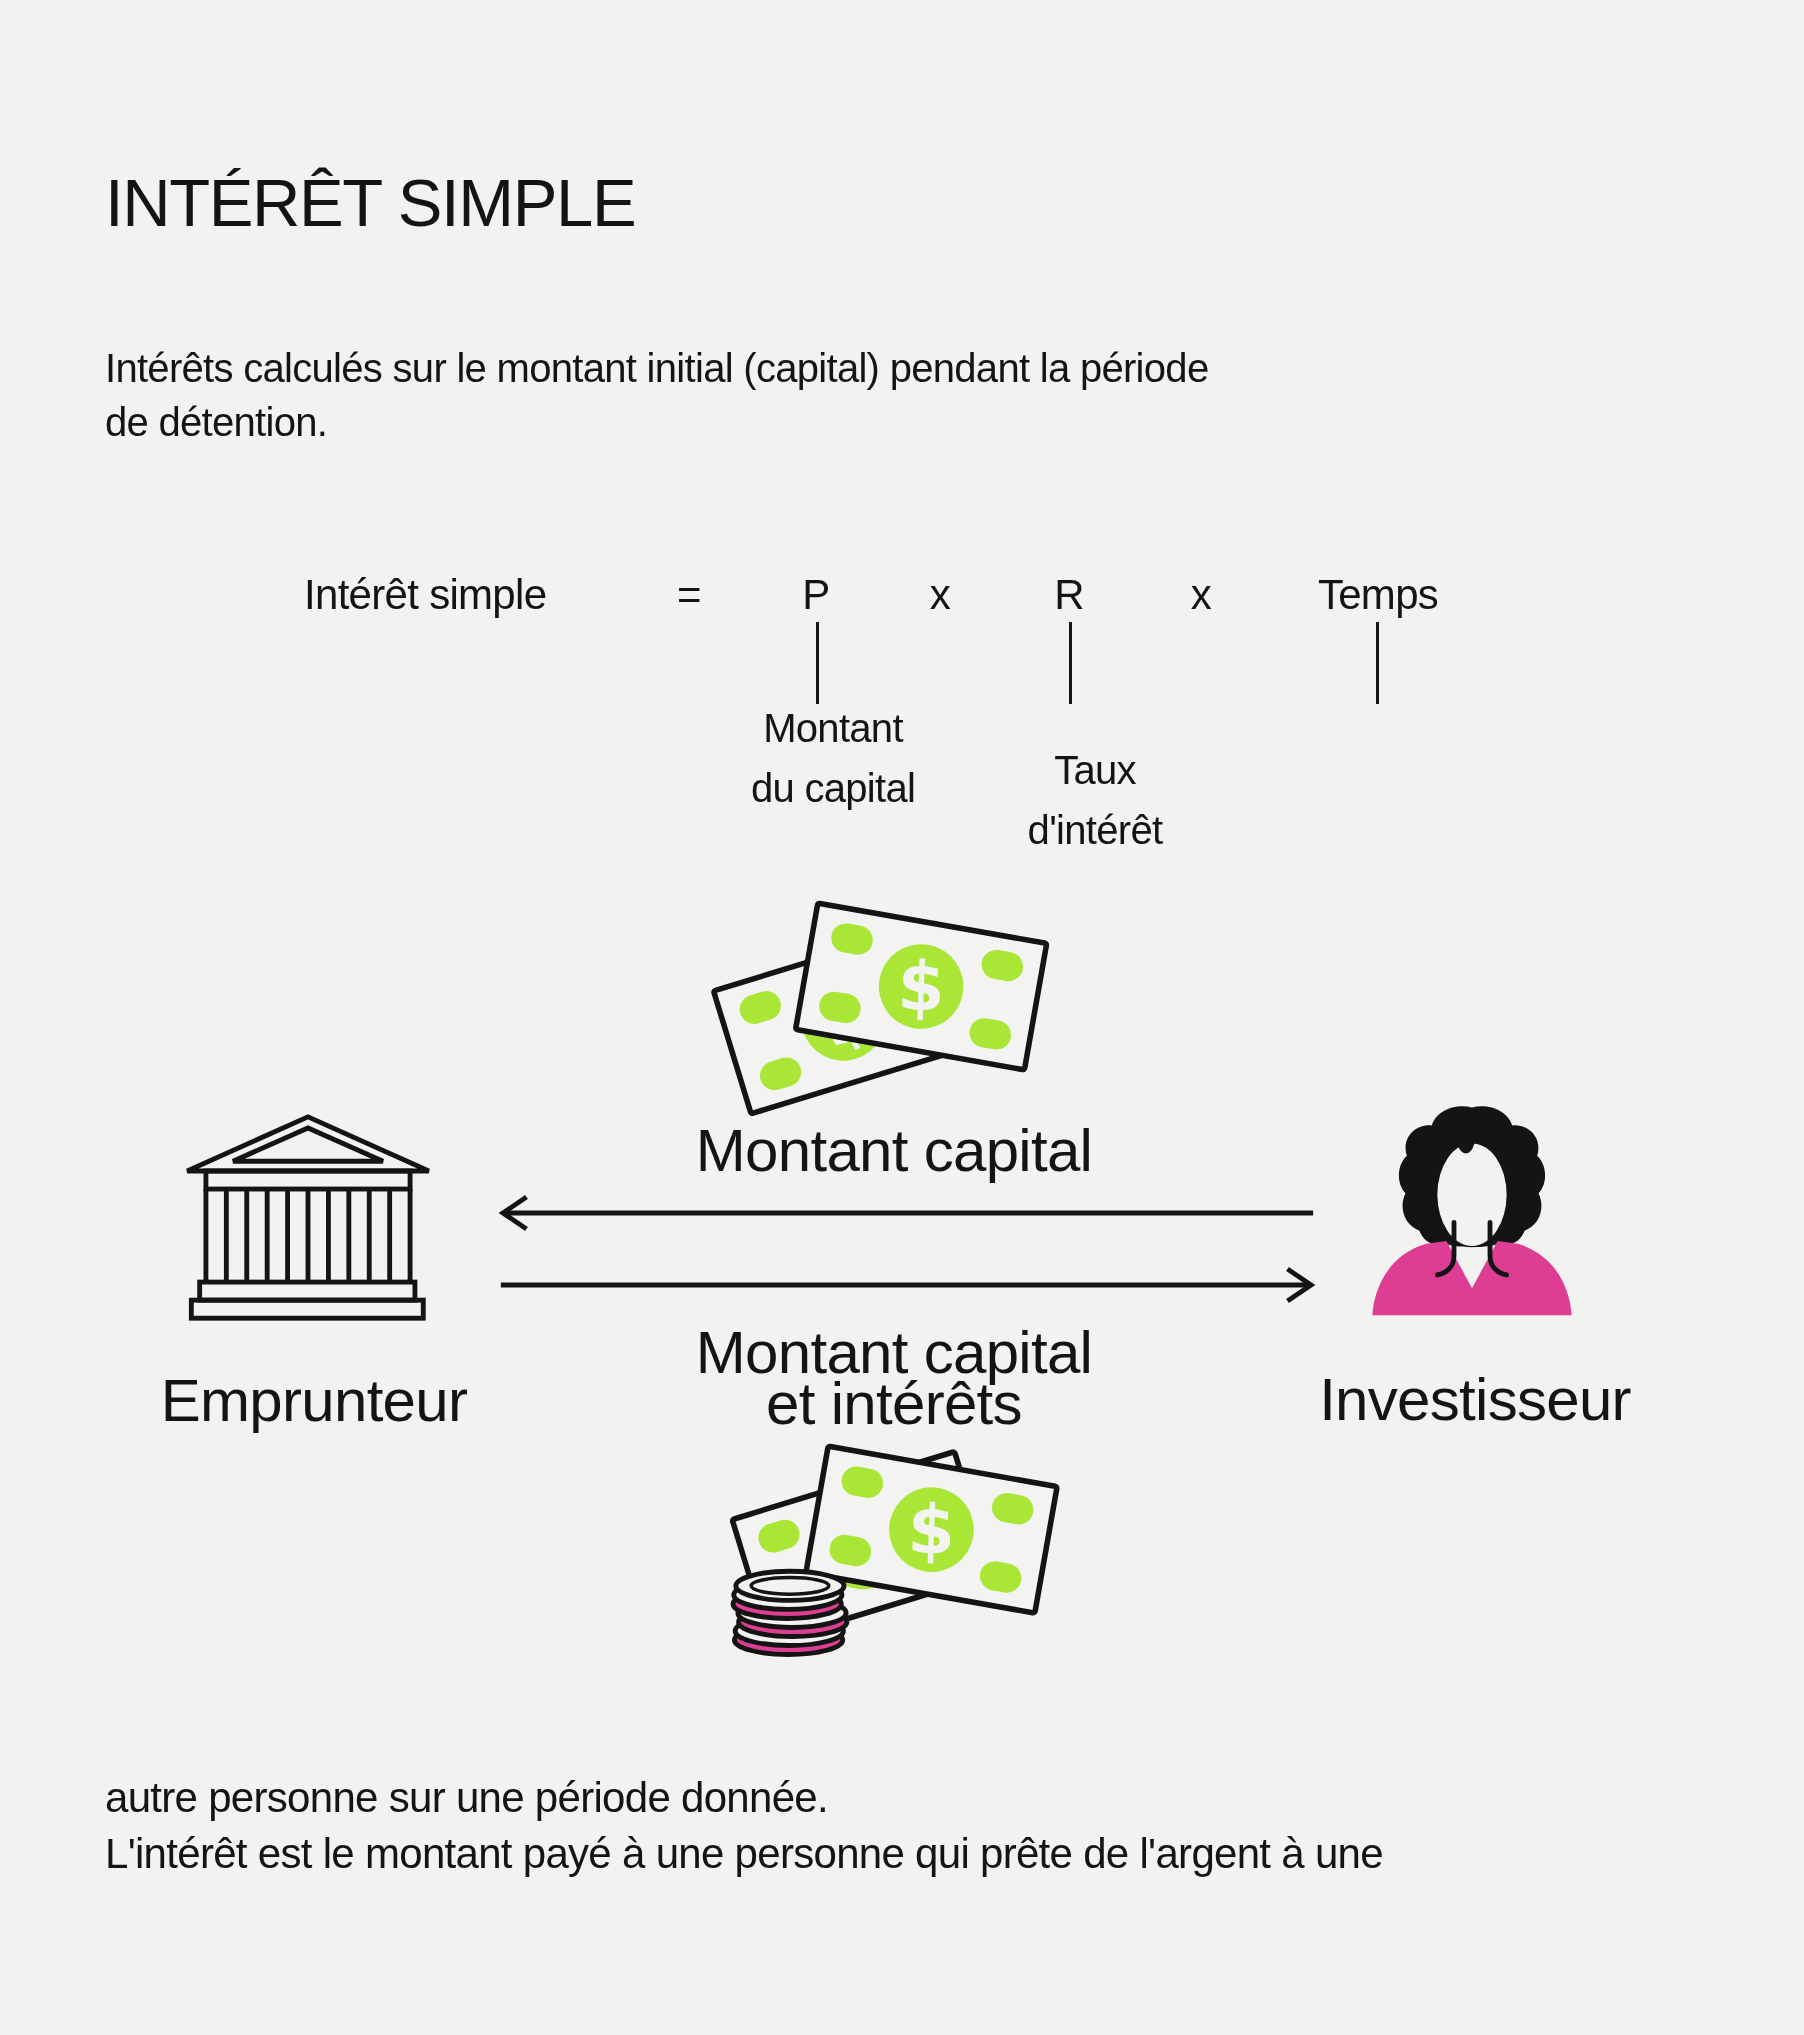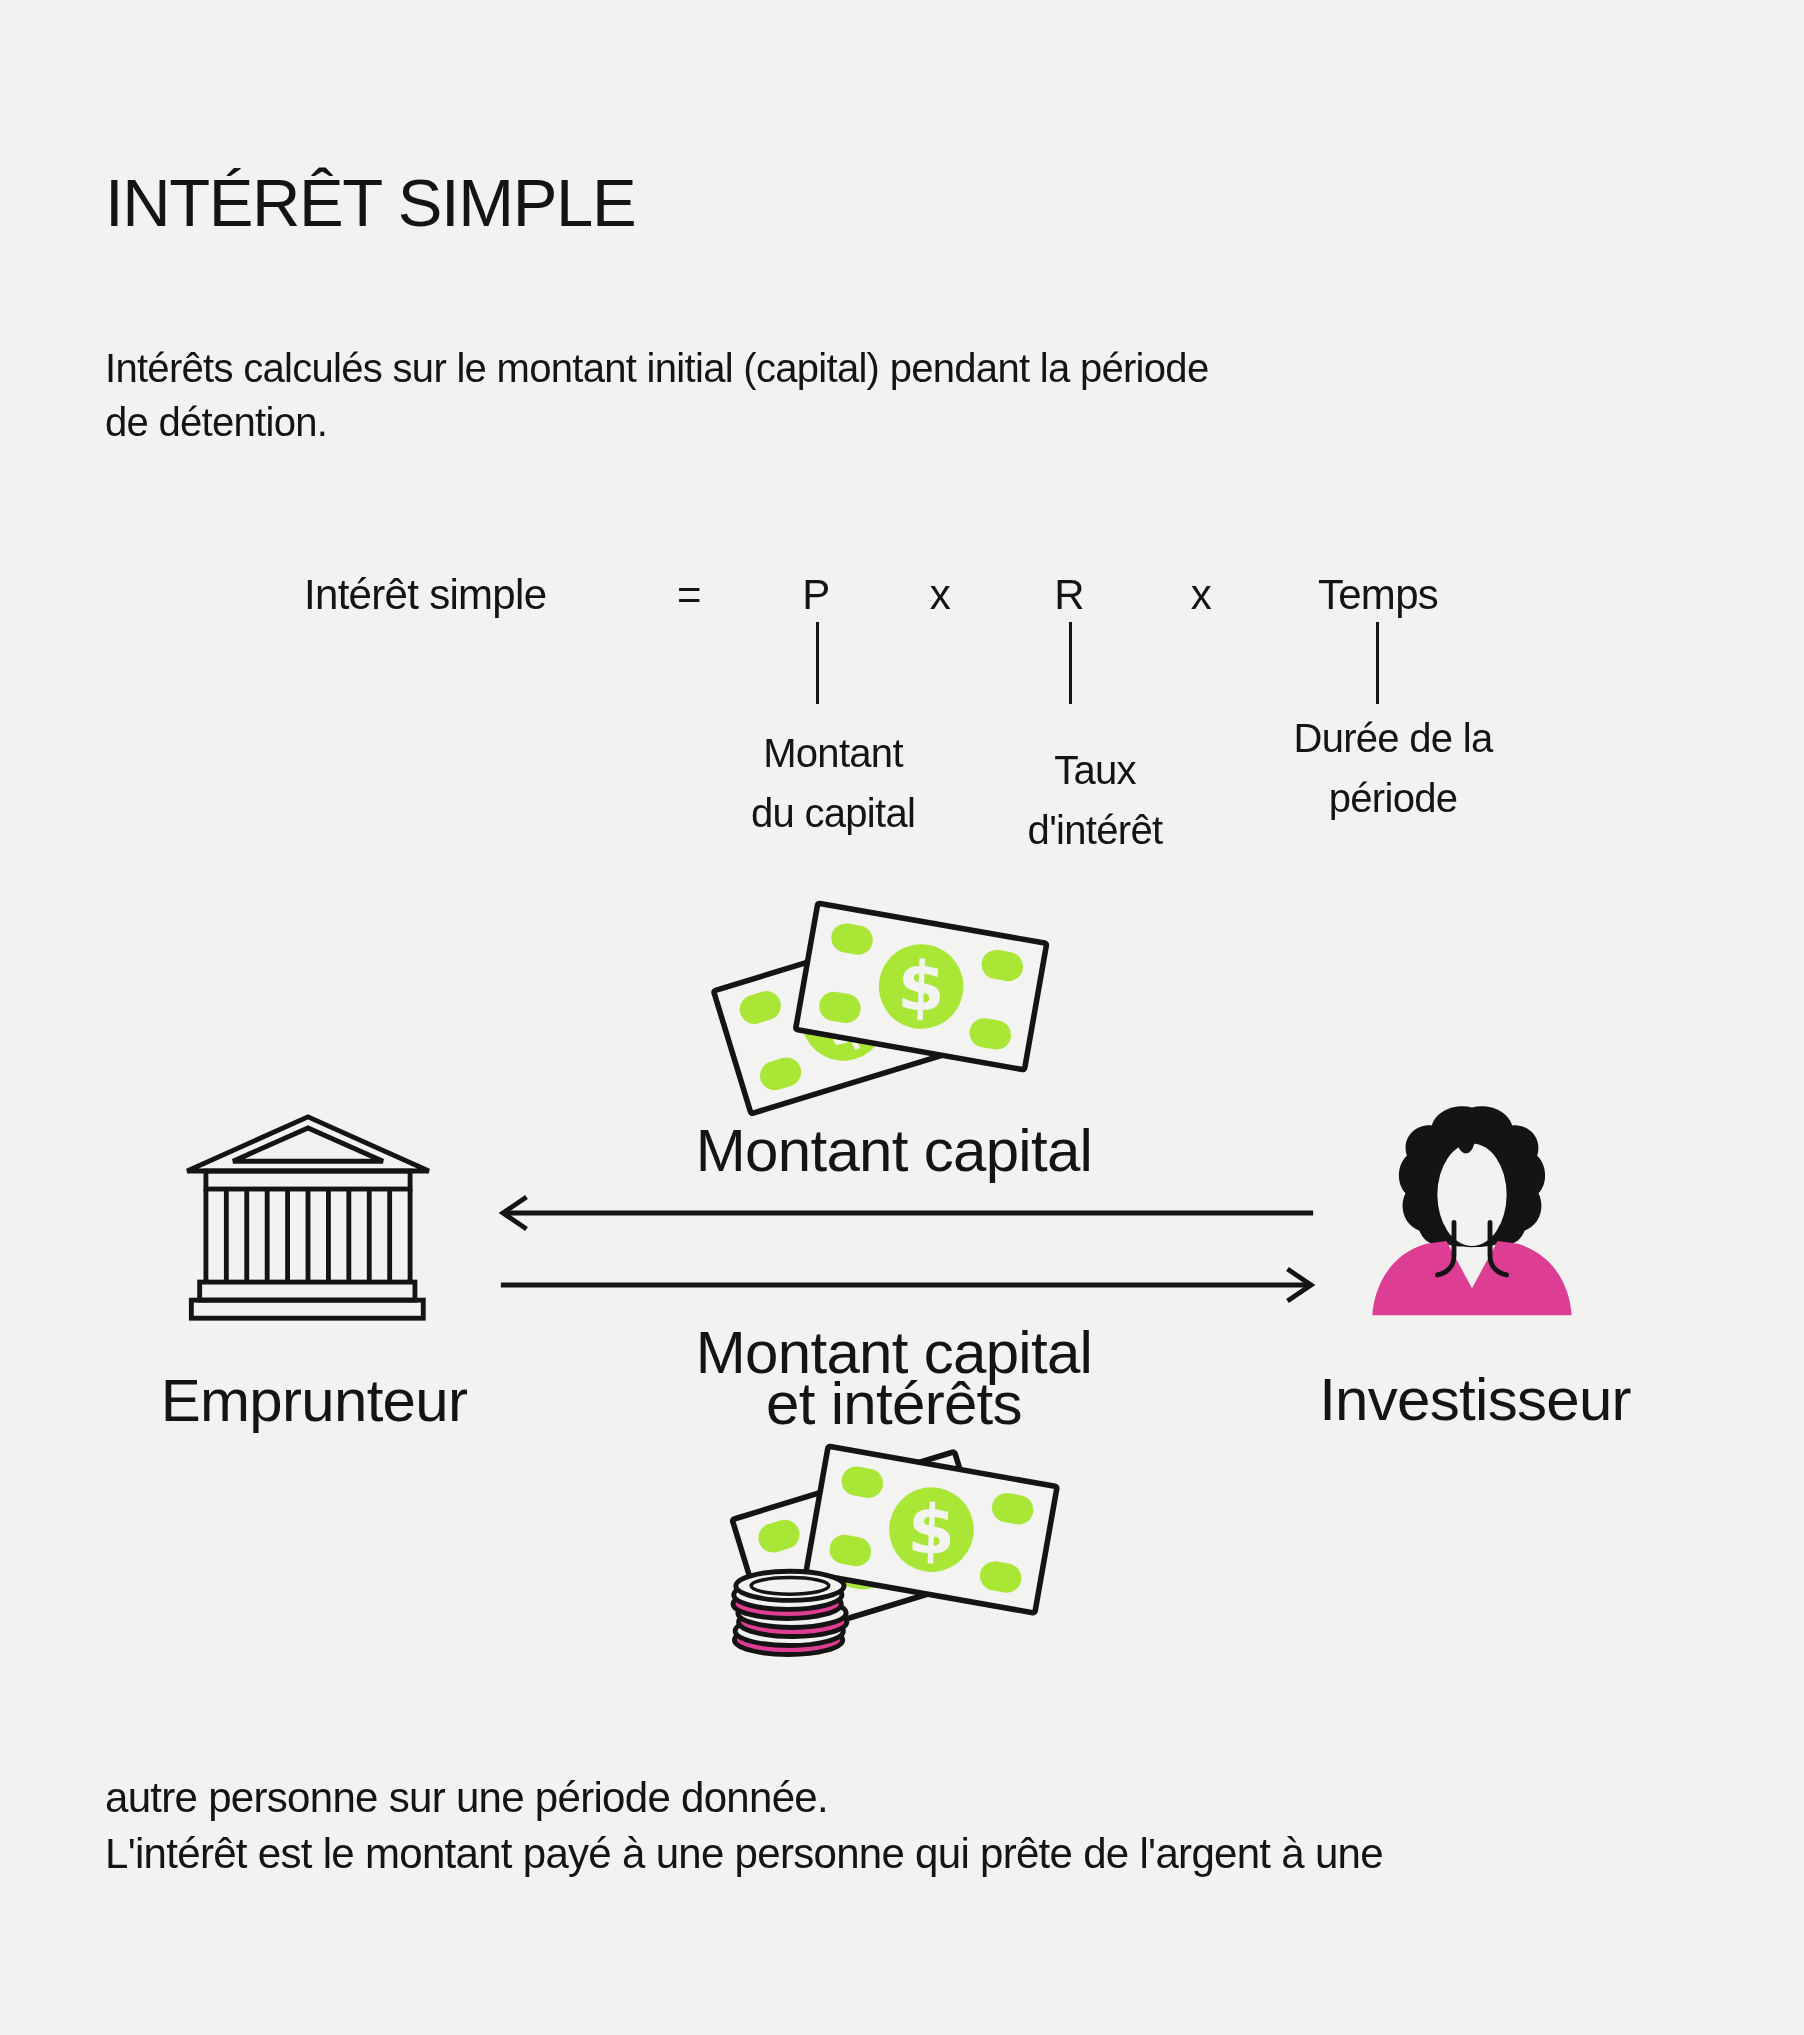--- a/index.html
+++ b/index.html
@@ -79,31 +79,27 @@
   <div class="abs formula-item hcenter" style="left:816px;top:569px;">P</div>
   <div class="abs formula-item hcenter" style="left:940px;top:569px;">x</div>
   <div class="abs formula-item hcenter" style="left:1069px;top:569px;">R</div>
   <div class="abs formula-item hcenter" style="left:1201px;top:569px;">x</div>
   <div class="abs formula-item hcenter" style="left:1378px;top:569px;">Temps</div>
 
   <div class="abs tick-line" style="left:816px;top:622px;"></div>
   <div class="abs tick-line" style="left:1069px;top:622px;"></div>
   <div class="abs tick-line" style="left:1376px;top:622px;"></div>
 
-  <div class="abs formula-label hcenter" style="left:833px;top:723px;">
+  <div class="abs formula-label hcenter" style="left:833px;top:698px;">
     <div>Montant</div>
     <div>du capital</div>
   </div>
   <div class="abs formula-label hcenter" style="left:1095px;top:740px;">
     <div>Taux</div>
     <div>d'intérêt</div>
-  </div>
-  <div class="abs formula-label hcenter" style="left:1393px;top:708px;">
-    <div>Durée de la</div>
-    <div>période</div>
   </div>
 
   <svg class="abs" style="left:713px;top:890px;" width="333" height="229" viewBox="0 0 480 330" aria-hidden="true">
     <defs>
       <g id="bill">
         <rect x="4.5" y="4.5" width="335" height="185" rx="3" fill="#f3f3f1" stroke="#141414" stroke-width="8"></rect>
         <rect x="32" y="26" width="60" height="42" rx="21" fill="#a9e636"></rect>
         <rect x="252" y="26" width="60" height="42" rx="21" fill="#a9e636"></rect>
         <rect x="32" y="126" width="60" height="42" rx="21" fill="#a9e636"></rect>
         <rect x="252" y="126" width="60" height="42" rx="21" fill="#a9e636"></rect>

